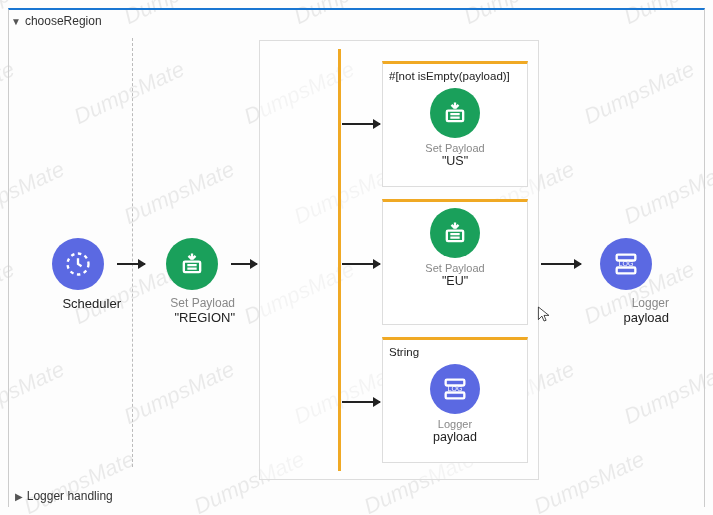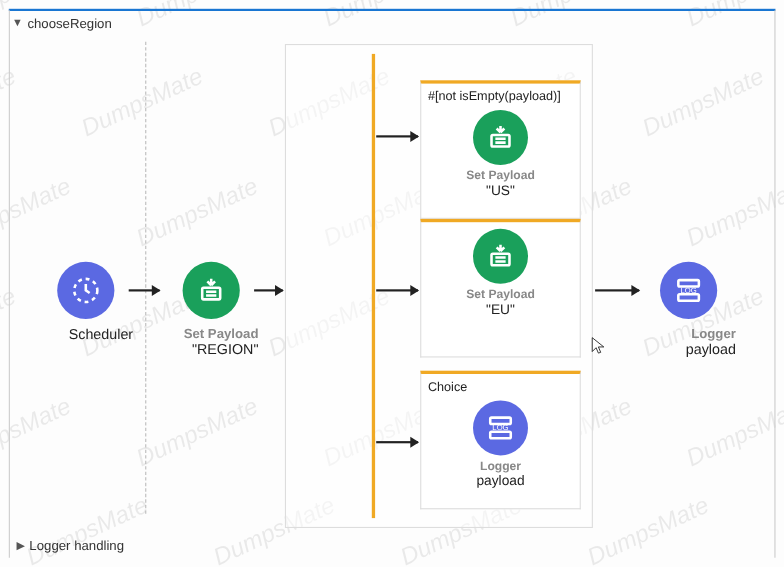--- a/index.html
+++ b/index.html
@@ -77,21 +77,21 @@
     border-radius: 50%;
     margin: 0 auto 6px auto;
     display: flex;
     align-items: center;
     justify-content: center;
     color: #fff;
   }
   .circle.blue   { background: #5b69e2; }
   .circle.green  { background: #1aa05b; }
   .circle.yellow { background: #f0a924; }
-  .node-label { font-size: 12px; color: #888; font-weight: bold; }
+  .node-label { font-size: 12px; color: #888; }
   .node-value { font-size: 13px; color: #222; font-weight: 500; }
 
   .arrow {
     position: absolute;
     height: 2px;
     background: #222;
   }
   .arrow::after {
     content: "";
     position: absolute;
@@ -134,21 +134,21 @@
     text-align: left;
     padding: 0 2px 6px 2px;
     height: 18px;
     overflow: hidden;
     white-space: nowrap;
   }
   .branch .circle { width: 50px; height: 50px; margin-bottom: 4px; }
   .branch .node-label { font-size: 11px; }
   .branch .node-value { font-size: 12.5px; }
 
-  .b1 { top: 32px;  height: 126px; }
+  .b1 { top: 20px;  height: 126px; }
   .b2 { top: 158px; height: 126px; }
   .b3 { top: 296px; height: 126px; }
 
   .barrow {
     position: absolute;
     left: 82px;
     width: 38px;
     height: 2px;
     background: #222;
   }
@@ -267,21 +267,21 @@
           <rect x="5" y="10" width="14" height="9" rx="1"></rect>
           <path d="M8 13h8M8 16h8"></path>
             <path d="M12 3v5m0 0l-3-3m3 3l3-3"></path>
         </svg>
       </div>
       <div class="node-label">Set Payload</div>
       <div class="node-value">"EU"</div>
     </div>
 
     <div class="branch b3">
-      <div class="cond">Choice</div>
+      <div class="cond">String</div>
       <div class="circle blue">
         <svg class="icon-svg" viewBox="0 0 24 24" fill="none" stroke="#fff" stroke-width="2">
           <rect x="4" y="4" width="16" height="5" rx="1"></rect>
           <rect x="4" y="15" width="16" height="5" rx="1"></rect>
           <text x="12" y="14" font-size="6" fill="#fff" text-anchor="middle" stroke="none">LOG</text>
         </svg>
       </div>
       <div class="node-label">Logger</div>
       <div class="node-value">payload</div>
     </div>

